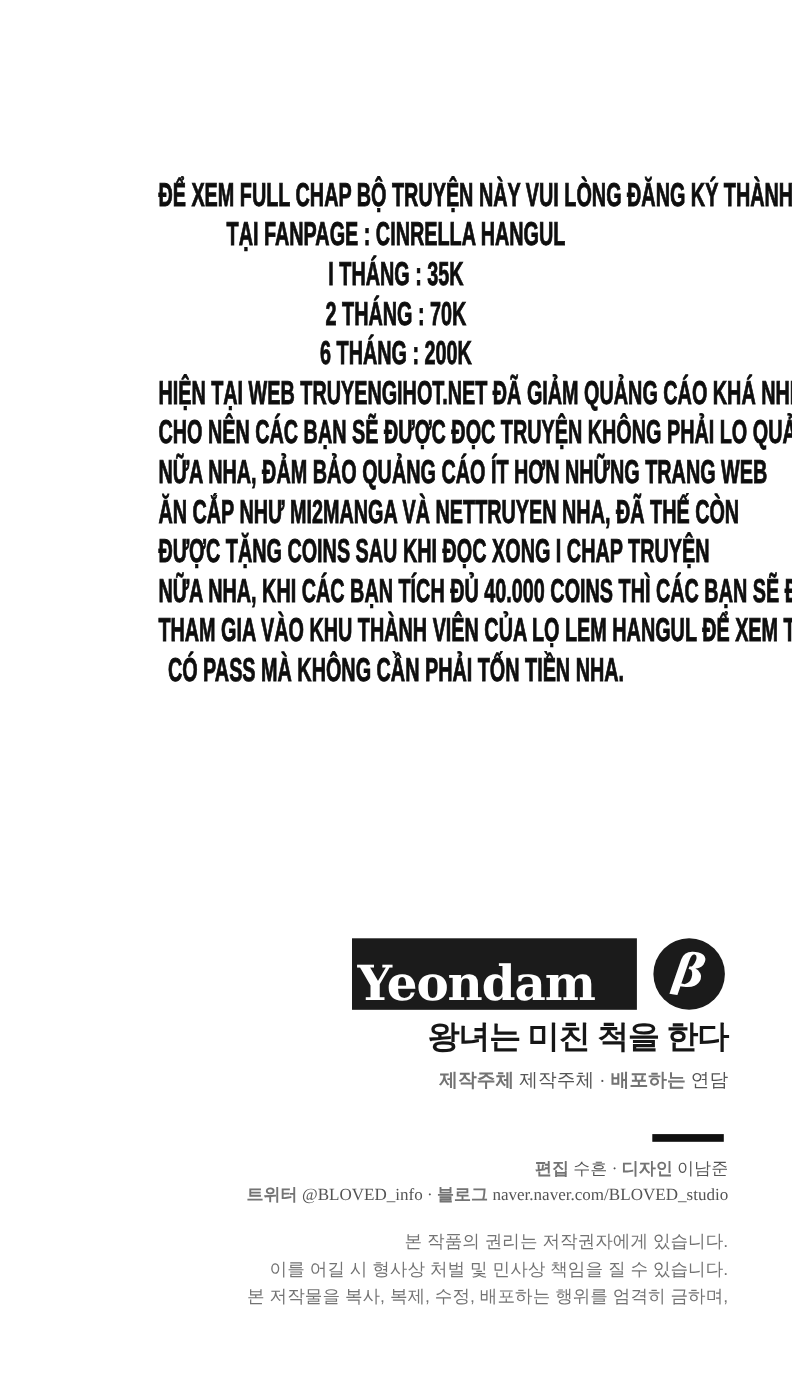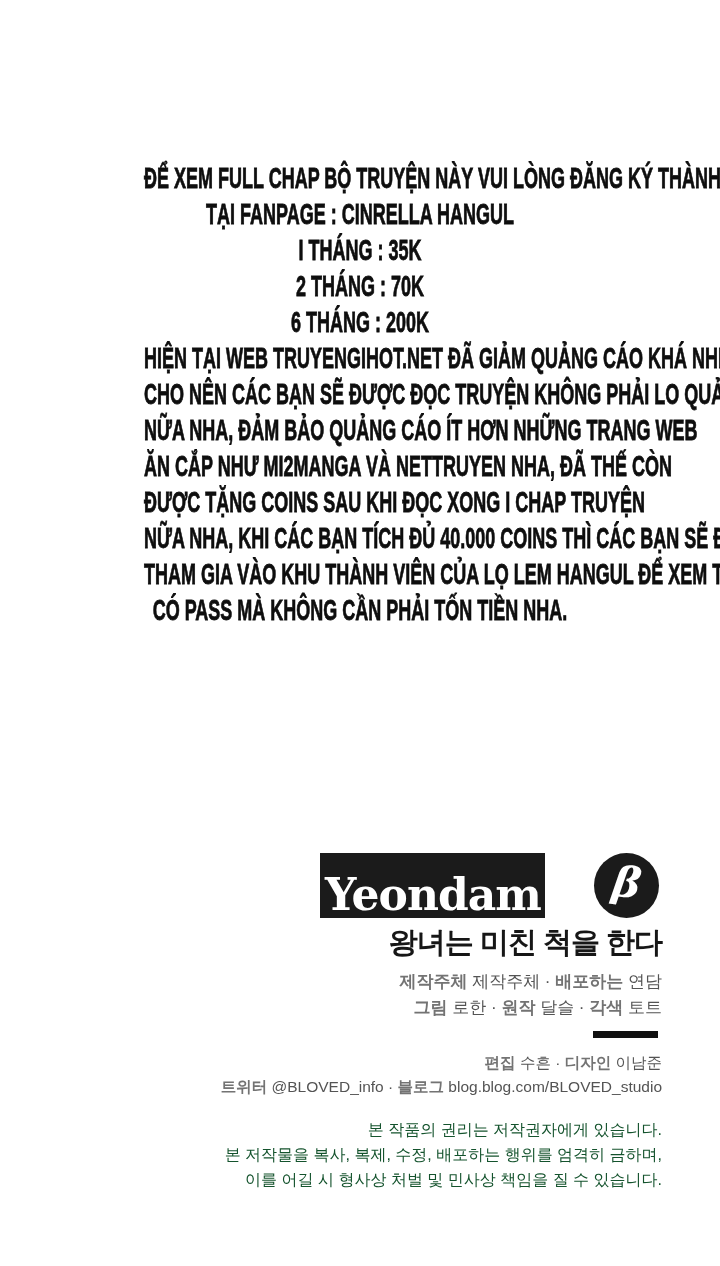--- a/index.html
+++ b/index.html
@@ -7,48 +7,48 @@
         font-family:"Liberation Sans",sans-serif;}
 
   
   .notice{position:absolute;top:160px;left:0;width:720px;text-align:center;
           transform:scaleX(0.60);transform-origin:50% 0;
           font-weight:700;font-size:30px;line-height:36px;color:#0e0e0e;
           -webkit-text-stroke:0.8px #0e0e0e;}
   .notice div{white-space:nowrap;}
 
   
-  .logo-bar{position:absolute;left:320px;top:853px;width:225px;height:65px;
+  .logo-bar{position:absolute;left:320px;top:853px;width:259px;height:65px;
             background:#1b1b1b;display:flex;align-items:flex-end;
             padding:0 0 3px 5px;box-sizing:border-box;}
   .logo-text{font-family:"DejaVu Serif","Liberation Serif",serif;font-weight:700;
              font-size:44px;line-height:0.92;color:#ffffff;letter-spacing:-1px;}
   .logo-circle{position:absolute;left:594px;top:853px;width:65px;height:65px;
                border-radius:50%;background:#1b1b1b;display:flex;
                align-items:center;justify-content:center;}
   .logo-mark{font-family:"DejaVu Serif","Liberation Serif",serif;font-style:italic;
              font-weight:700;font-size:42px;line-height:1;color:#ffffff;
              transform:rotate(8deg);margin-top:-5px;}
 
   
   .series-title{position:absolute;right:58px;top:923px;font-size:29px;font-weight:700;
                 color:#161616;letter-spacing:-1px;white-space:nowrap;}
 
   
   .credits{position:absolute;right:58px;top:969px;text-align:right;
            font-size:17px;line-height:26px;color:#545454;white-space:nowrap;}
   .staff{position:absolute;right:58px;top:1051px;text-align:right;
-         font-size:15.5px;line-height:24px;color:#545454;white-space:nowrap;}
+         font-size:15.5px;line-height:24px;color:#545454;white-space:nowrap;font-family:Liberation Serif, serif;}
   .k-b{font-weight:700;color:#737373;}
 
   .divider{position:absolute;left:593px;top:1031px;width:65px;height:7px;background:#101010;}
 
   
   .copyright{position:absolute;right:58px;top:1117px;text-align:right;
-             font-size:16px;line-height:25px;color:#14532d;white-space:nowrap;}
+             font-size:16px;line-height:25px;color:#737373;white-space:nowrap;}
 </style>
 </head>
 <body>
 
 <div class="page">
 
   <div class="notice">
     <div>ĐỂ XEM FULL CHAP BỘ TRUYỆN NÀY VUI LÒNG ĐĂNG KÝ THÀNH VIÊN</div>
     <div>TẠI FANPAGE : CINRELLA HANGUL</div>
     <div>I THÁNG : 35K</div>
@@ -68,29 +68,28 @@
     <span class="logo-text">Yeondam</span>
   </div>
   <div class="logo-circle">
     <span class="logo-mark">β</span>
   </div>
 
   <div class="series-title">왕녀는 미친 척을 한다</div>
 
   <div class="credits">
     <div><span class="k-b">제작주체</span><span> 제작주체 · </span><span class="k-b">배포하는</span><span> 연담</span></div>
-    <div><span class="k-b">그림</span><span> 로한 · </span><span class="k-b">원작</span><span> 달슬 · </span><span class="k-b">각색</span><span> 토트</span></div>
   </div>
 
   <div class="divider"></div>
 
   <div class="staff">
     <div><span class="k-b">편집</span><span> 수흔 · </span><span class="k-b">디자인</span><span> 이남준</span></div>
-    <div><span class="k-b">트위터</span><span> @BLOVED_info · </span><span class="k-b">블로그</span><span> blog.blog.com/BLOVED_studio</span></div>
+    <div><span class="k-b">트위터</span><span> @BLOVED_info · </span><span class="k-b">블로그</span><span> naver.naver.com/BLOVED_studio</span></div>
   </div>
 
   <div class="copyright">
     <div>본 작품의 권리는 저작권자에게 있습니다.</div>
+    <div>이를 어길 시 형사상 처벌 및 민사상 책임을 질 수 있습니다.</div>
     <div>본 저작물을 복사, 복제, 수정, 배포하는 행위를 엄격히 금하며,</div>
-    <div>이를 어길 시 형사상 처벌 및 민사상 책임을 질 수 있습니다.</div>
   </div>
 
 </div>
 
 </body></html>

